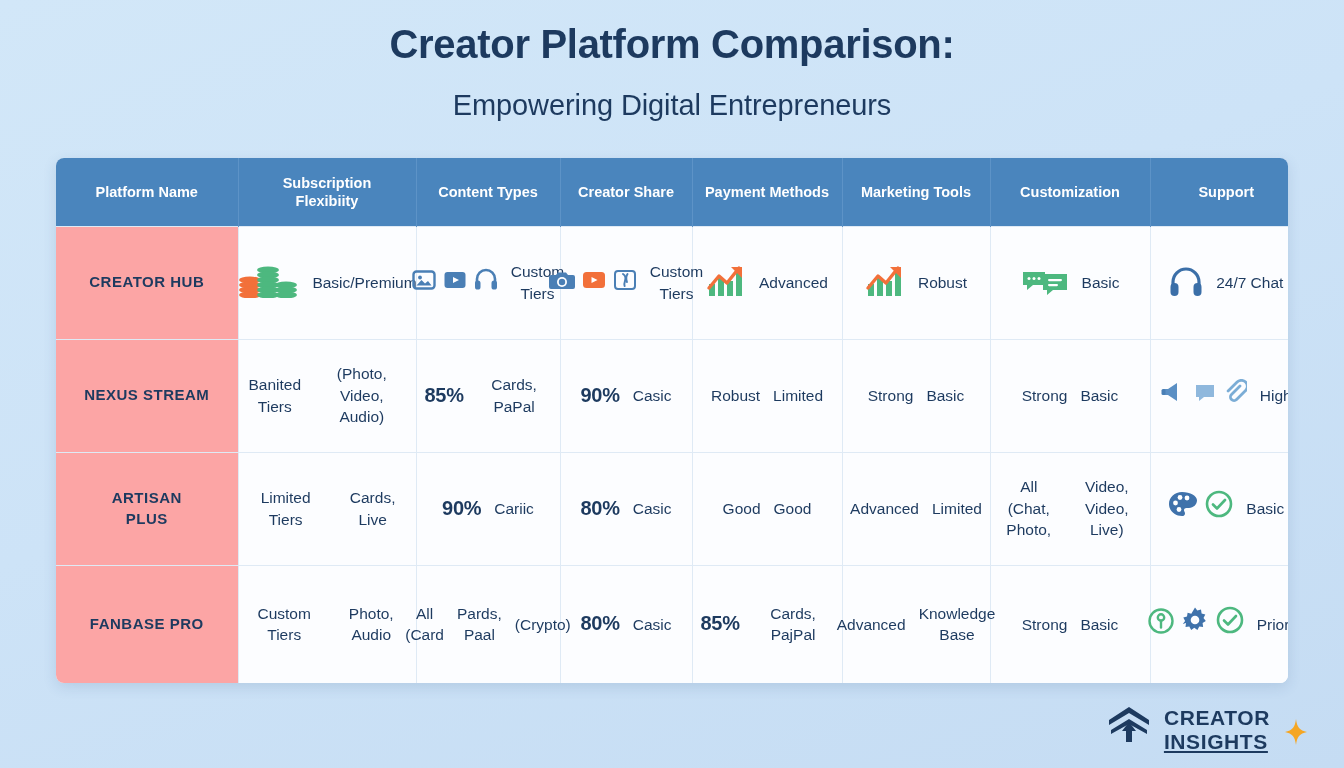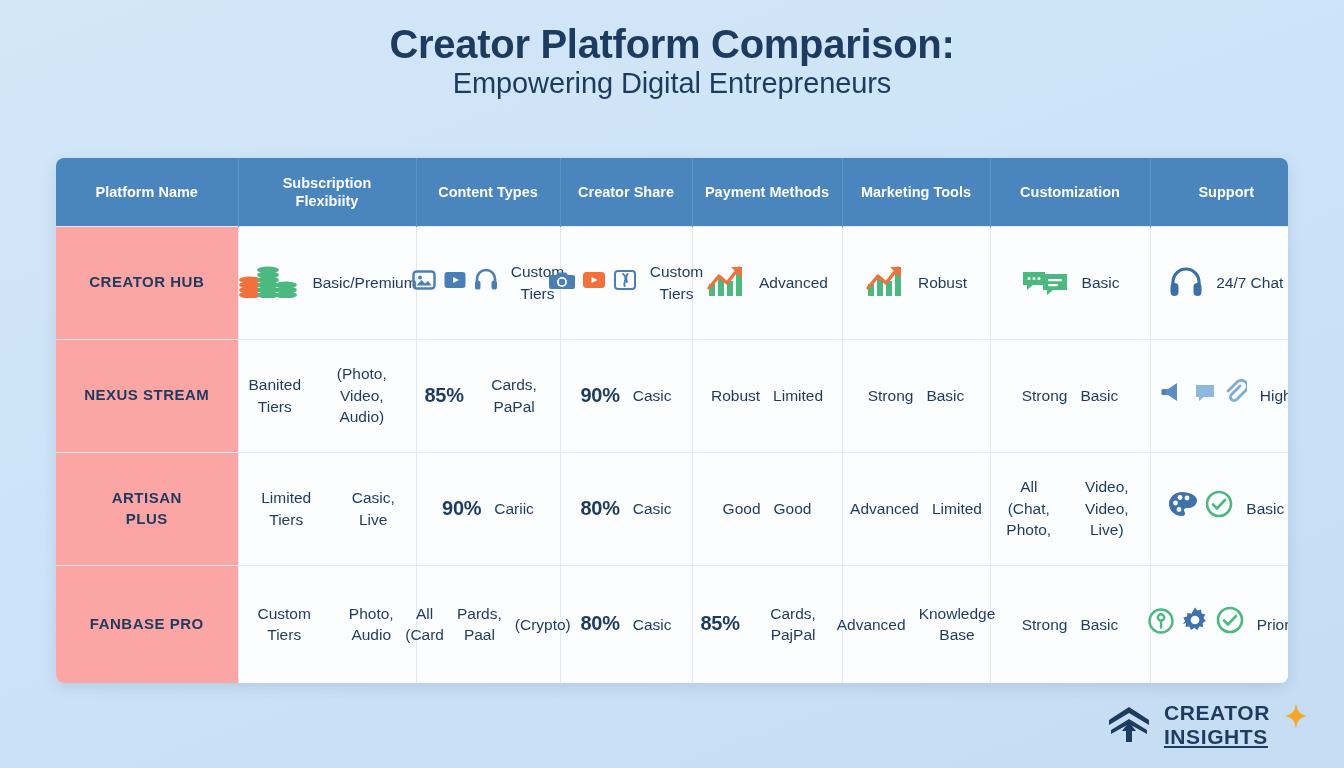--- a/index.html
+++ b/index.html
@@ -16,21 +16,21 @@
   }
 
   
   .title-wrap { width: 100%; text-align: center; padding-top: 22px; }
   .title-main {
     font-size: 40px; font-weight: bold; color: #1d3a5f;
     letter-spacing: -0.3px; line-height: 1.12;
   }
   .title-sub {
     font-size: 29px; font-weight: normal; color: #1d3a5f;
-    letter-spacing: -0.1px; margin-top: 0;
+    letter-spacing: -0.1px; margin-top: 22px;
   }
 
   
   .table-card {
     position: absolute;
     left: 56px; top: 158px;
     width: 1232px;
     border-radius: 8px;
     background: #ffffff;
     box-shadow: 0 4px 14px rgba(40,80,130,0.14);
@@ -80,21 +80,21 @@
   .cell { display: flex; flex-direction: row; align-items: center; justify-content: center; gap: 13px; }
   .cell .label { display: block; }
   .cell .pct { font-weight: bold; font-size: 20px; letter-spacing: -0.3px; }
   .cell .line2 { font-size: 15.5px; }
 
   .icon-row { display: flex; align-items: flex-end; justify-content: center; gap: 7px; height: 34px; margin-bottom: 4px; }
 
   
   .logo {
     position: absolute; right: 36px; bottom: 16px;
-    display: flex; align-items: flex-start; gap: 12px;
+    display: flex; align-items: flex-end; gap: 12px;
   }
   .logo-text {
     font-size: 21px; font-weight: bold; color: #1d3a5f;
     line-height: 1.0; letter-spacing: 0.6px;
   }
   .logo-text div + div { margin-top: 3px; text-decoration: underline; }
   .logo-star { margin-left: 2px; }
 </style>
 </head>
 <body>
@@ -337,21 +337,21 @@
 
         <tr>
           <td class="platform">
             <span>ARTISAN</span><br>
             <span>PLUS</span>
           </td>
 
           <td>
             <div class="cell">
               <span class="line2">Limited Tiers</span>
-              <span class="line2">Casic, Live</span>
+              <span class="line2">Cards, Live</span>
             </div>
           </td>
           <td>
             <div class="cell">
               <span class="pct">90%</span>
               <span class="line2">Cariic</span>
             </div>
           </td>
           <td>
             <div class="cell">

